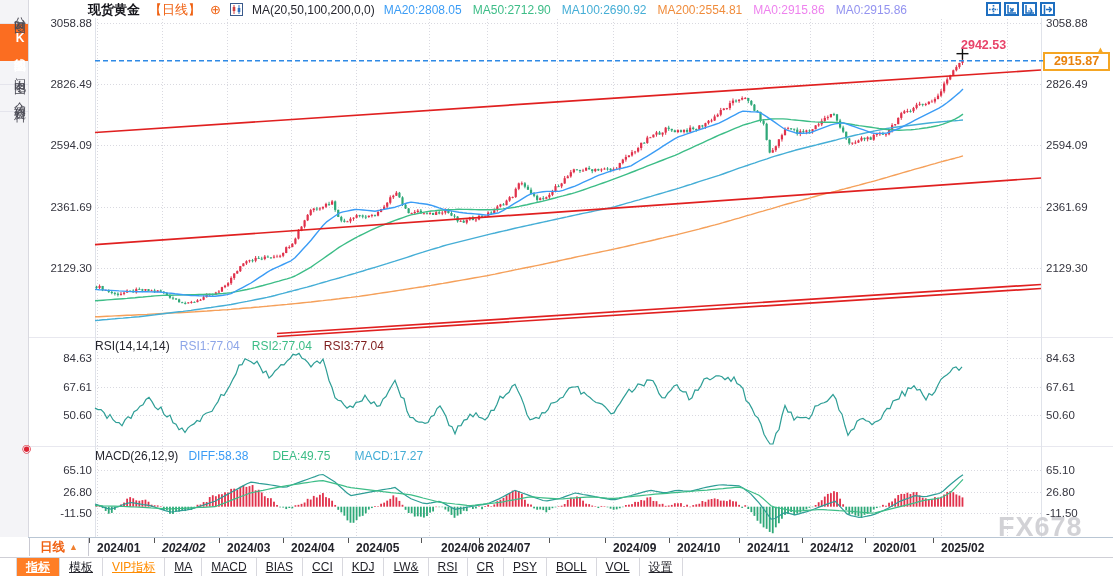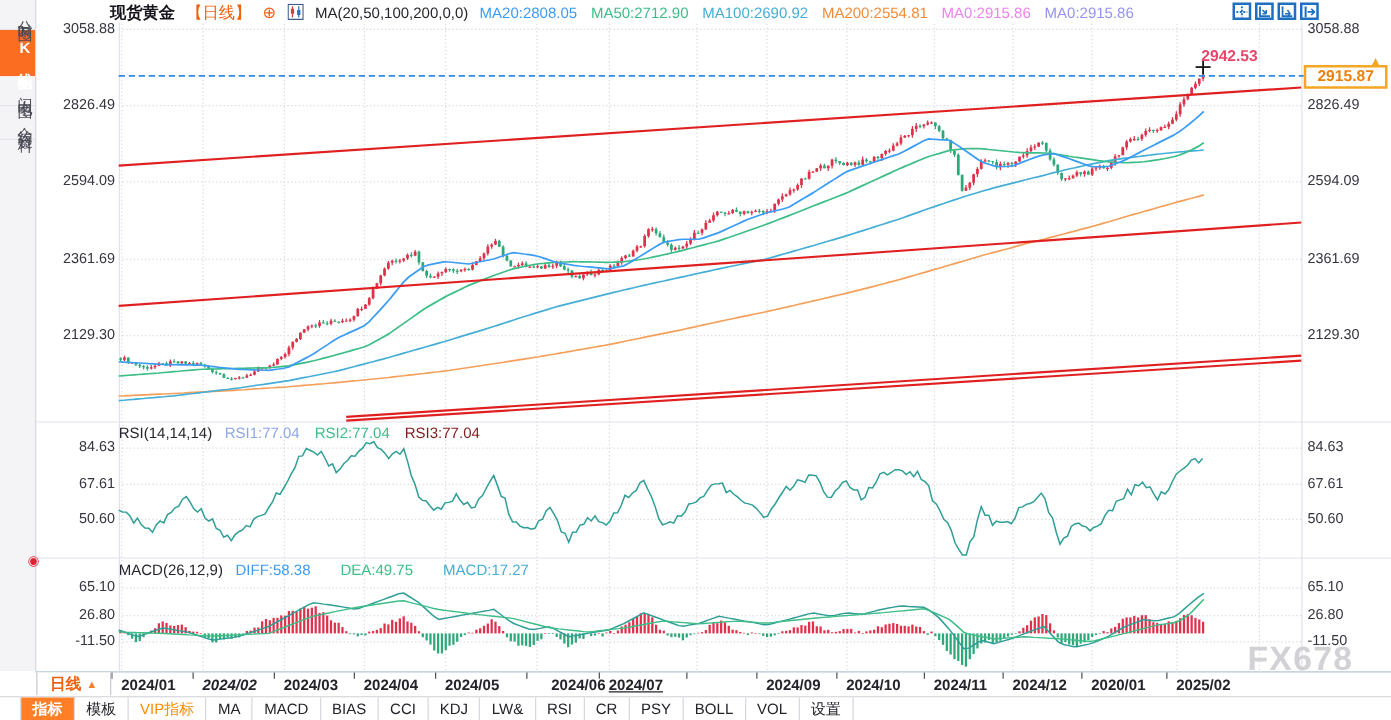--- a/index.html
+++ b/index.html
@@ -42,21 +42,21 @@
   #ind-gear{position:absolute;left:22px;top:442px;font-size:11px;color:#d23;z-index:6;}
   
   #period-box{position:absolute;left:29px;top:538px;width:58px;height:18px;border-left:1px solid #c9c9d2;
               border-right:1px solid #c9c9d2;display:flex;align-items:center;justify-content:center;gap:4px;
               font-size:12.5px;font-weight:bold;color:#f06010;cursor:pointer;background:#fff;z-index:5;}
   #period-box .arrow{font-size:9px;color:#f08030;}
   #toolbar{position:absolute;left:0;top:558px;width:1113px;height:18px;background:#fff;display:flex;
            align-items:stretch;z-index:5;font-size:12px;}
   #toolbar .spacer{width:16px;border-right:1px solid #d8d8de;}
   .tb-tab{padding:0 9px;display:flex;align-items:center;border-right:1px solid #d8d8de;color:#23232a;
-          cursor:pointer;white-space:nowrap;}
+          cursor:pointer;white-space:nowrap;text-decoration:underline;}
   .tb-tab.active{background:#ff7e26;color:#fff;font-weight:bold;}
   .tb-tab.vip{color:#ff8c00;}
   #watermark{position:absolute;left:998px;top:512px;font-size:27px;font-weight:bold;color:#cbcbd0;
              letter-spacing:1px;z-index:3;opacity:.85;}
   #chart-svg{position:absolute;left:0;top:0;z-index:2;}
 </style>
 </head>
 <body>
 
 <div id="app">
@@ -1075,21 +1075,21 @@
       <div class="date-label" style="left:162px;font-style:italic;">2024/02</div>
       <div class="date-tick" style="left:219px;"></div>
       <div class="date-label" style="left:227px;">2024/03</div>
       <div class="date-tick" style="left:283px;"></div>
       <div class="date-label" style="left:291px;">2024/04</div>
       <div class="date-tick" style="left:348px;"></div>
       <div class="date-label" style="left:356px;">2024/05</div>
       <div class="date-tick" style="left:421px;"></div>
       <div class="date-label" style="left:430px;margin-left:11px;">2024/06</div>
       <div class="date-tick" style="left:479px;"></div>
-      <div class="date-label" style="left:487px;text-decoration:underline;">2024/07</div>
+      <div class="date-label" style="left:487px;">2024/07</div>
       <div class="date-tick" style="left:549px;"></div>
       <div class="date-label" style="left:557px;margin-top:32px;">2024/08</div>
       <div class="date-tick" style="left:605px;"></div>
       <div class="date-label" style="left:613px;">2024/09</div>
       <div class="date-tick" style="left:669px;"></div>
       <div class="date-label" style="left:677px;">2024/10</div>
       <div class="date-tick" style="left:739px;"></div>
       <div class="date-label" style="left:747px;">2024/11</div>
       <div class="date-tick" style="left:802px;"></div>
       <div class="date-label" style="left:810px;">2024/12</div>

